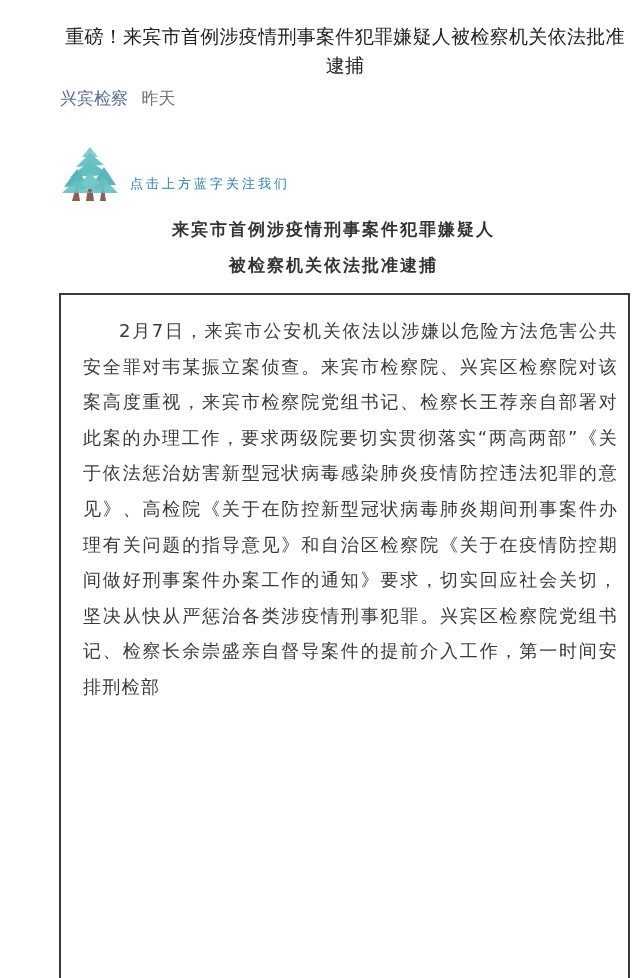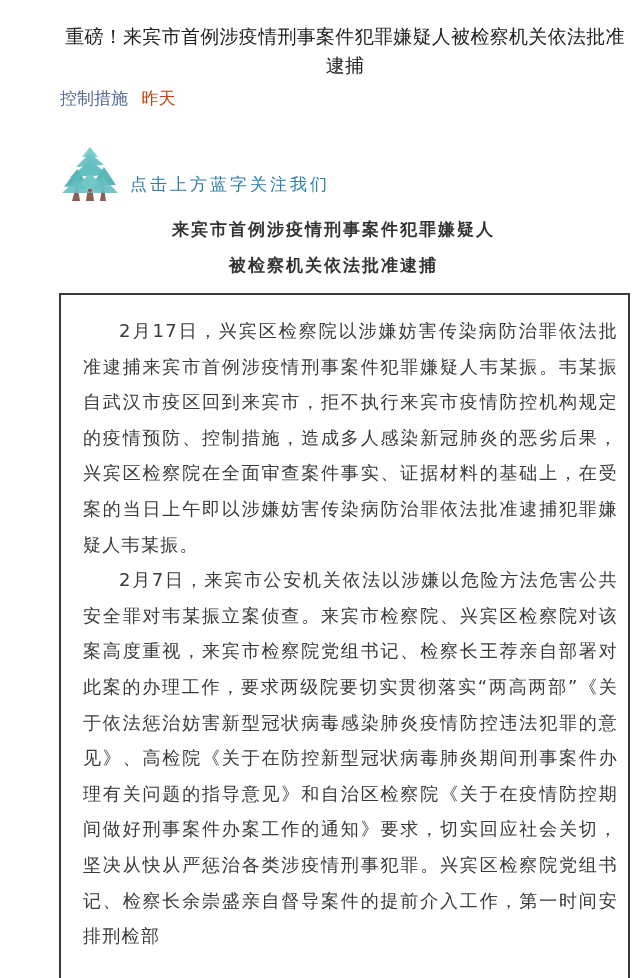--- a/index.html
+++ b/index.html
@@ -32,40 +32,40 @@
       left: 60px;
       top: 86px;
       font-size: 17px;
       line-height: 24px;
     }
     .meta .account {
       color: #576b95;
       cursor: pointer;
     }
     .meta .time {
-      color: #c2410c;
+      color: #737373;
       margin-left: 8px;
     }
     .follow-banner {
       position: absolute;
       left: 60px;
       top: 143px;
       height: 60px;
       display: flex;
       align-items: center;
     }
     .tree-icon {
       width: 60px;
       height: 60px;
       display: block;
     }
     .follow-text {
       margin-left: 10px;
       margin-top: 22px;
-      font-size: 17px;
+      font-size: 13px;
       letter-spacing: 3px;
       color: #2b7ea8;
     }
     .sub-title {
       position: absolute;
       left: 0;
       width: 641px;
       text-align: center;
       font-size: 17px;
       font-weight: bold;
@@ -94,21 +94,21 @@
       text-align: justify;
       text-indent: 2em;
     }
   </style>
 </head>
 <body>
 
 <h1 class="article-title">重磅！来宾市首例涉疫情刑事案件犯罪嫌疑人被检察机关依法批准逮捕</h1>
 
 <div class="meta">
-  <span class="account">控制措施</span>
+  <span class="account">兴宾检察</span>
   <span class="time">昨天</span>
 </div>
 
 <div class="follow-banner">
   <span>
     <svg class="tree-icon" viewBox="0 0 60 60" xmlns="http://www.w3.org/2000/svg">
 
       <polygon points="12,58 17,40 20,58" fill="#8a5f52"></polygon>
       <polygon points="26,58 30,30 34,58" fill="#8a5f52"></polygon>
       <polygon points="40,58 43,38 46,58" fill="#8a5f52"></polygon>
@@ -123,15 +123,14 @@
       <polygon points="43,34 30,50 58,50" fill="#66c0c2" opacity="0.9"></polygon>
     </svg>
   </span>
   <span class="follow-text">点击上方蓝字关注我们</span>
 </div>
 
 <div class="sub-title l1">来宾市首例涉疫情刑事案件犯罪嫌疑人</div>
 <div class="sub-title l2">被检察机关依法批准逮捕</div>
 
 <div class="content-box">
-  <p class="para">2月17日，兴宾区检察院以涉嫌妨害传染病防治罪依法批准逮捕来宾市首例涉疫情刑事案件犯罪嫌疑人韦某振。韦某振自武汉市疫区回到来宾市，拒不执行来宾市疫情防控机构规定的疫情预防、控制措施，造成多人感染新冠肺炎的恶劣后果，兴宾区检察院在全面审查案件事实、证据材料的基础上，在受案的当日上午即以涉嫌妨害传染病防治罪依法批准逮捕犯罪嫌疑人韦某振。</p>
   <p class="para">2月7日，来宾市公安机关依法以涉嫌以危险方法危害公共安全罪对韦某振立案侦查。来宾市检察院、兴宾区检察院对该案高度重视，来宾市检察院党组书记、检察长王荐亲自部署对此案的办理工作，要求两级院要切实贯彻落实“两高两部”《关于依法惩治妨害新型冠状病毒感染肺炎疫情防控违法犯罪的意见》、高检院《关于在防控新型冠状病毒肺炎期间刑事案件办理有关问题的指导意见》和自治区检察院《关于在疫情防控期间做好刑事案件办案工作的通知》要求，切实回应社会关切，坚决从快从严惩治各类涉疫情刑事犯罪。兴宾区检察院党组书记、检察长余崇盛亲自督导案件的提前介入工作，第一时间安排刑检部</p>
 </div>
 
 </body></html>

